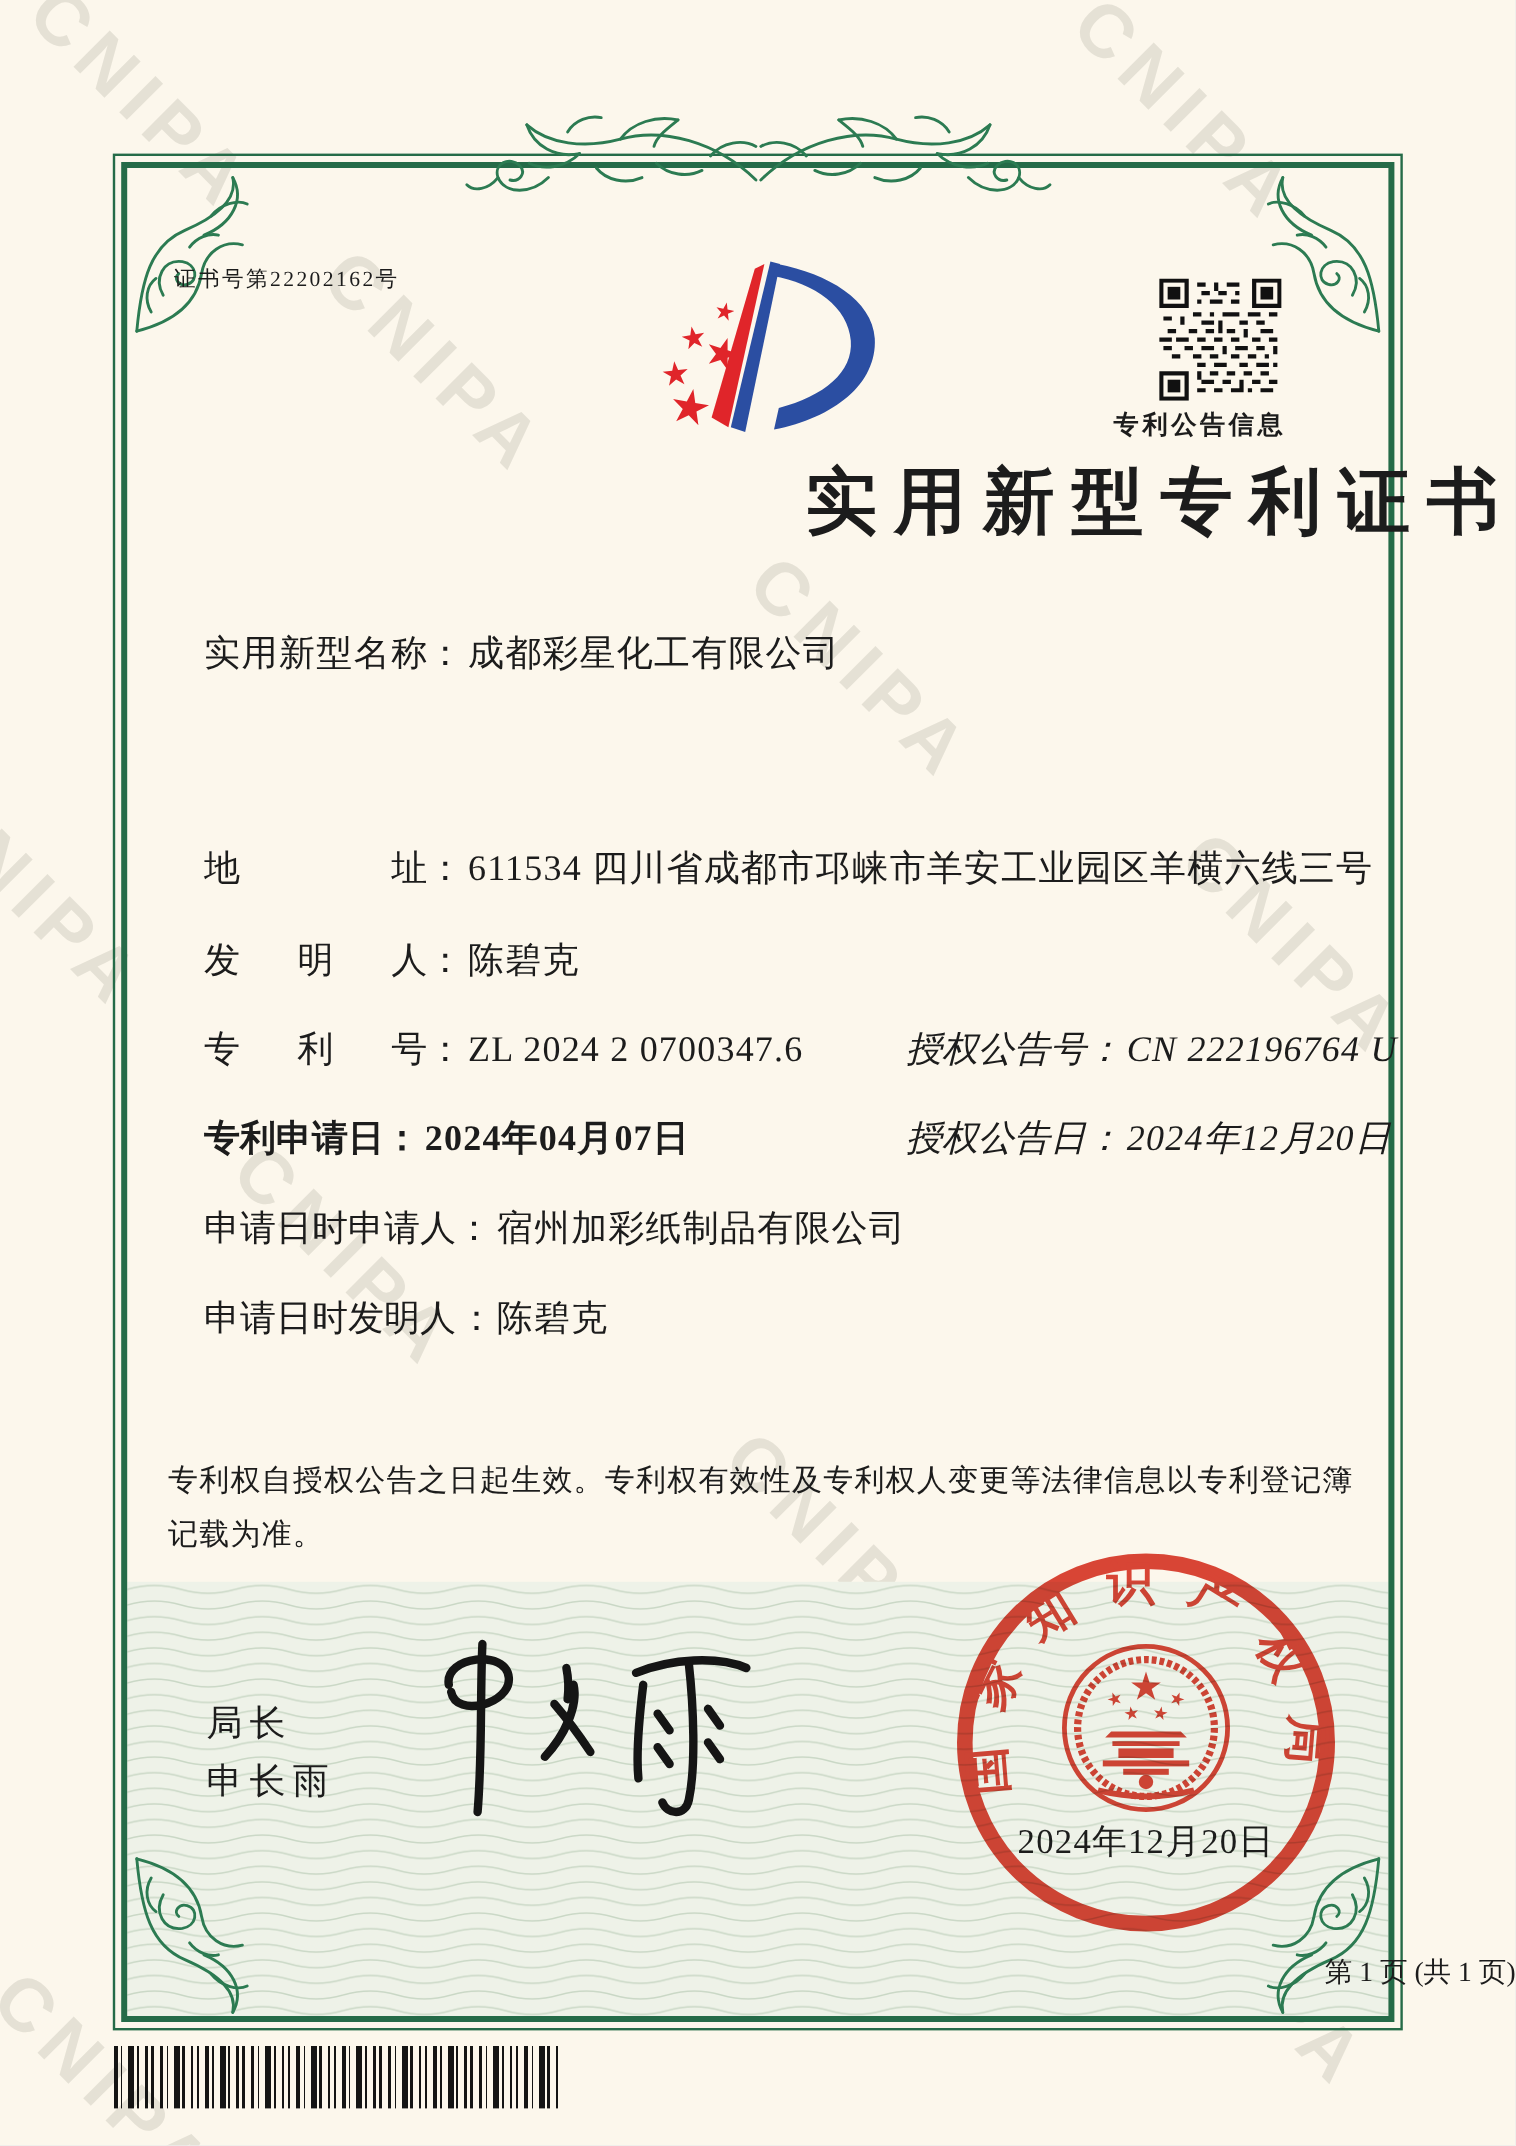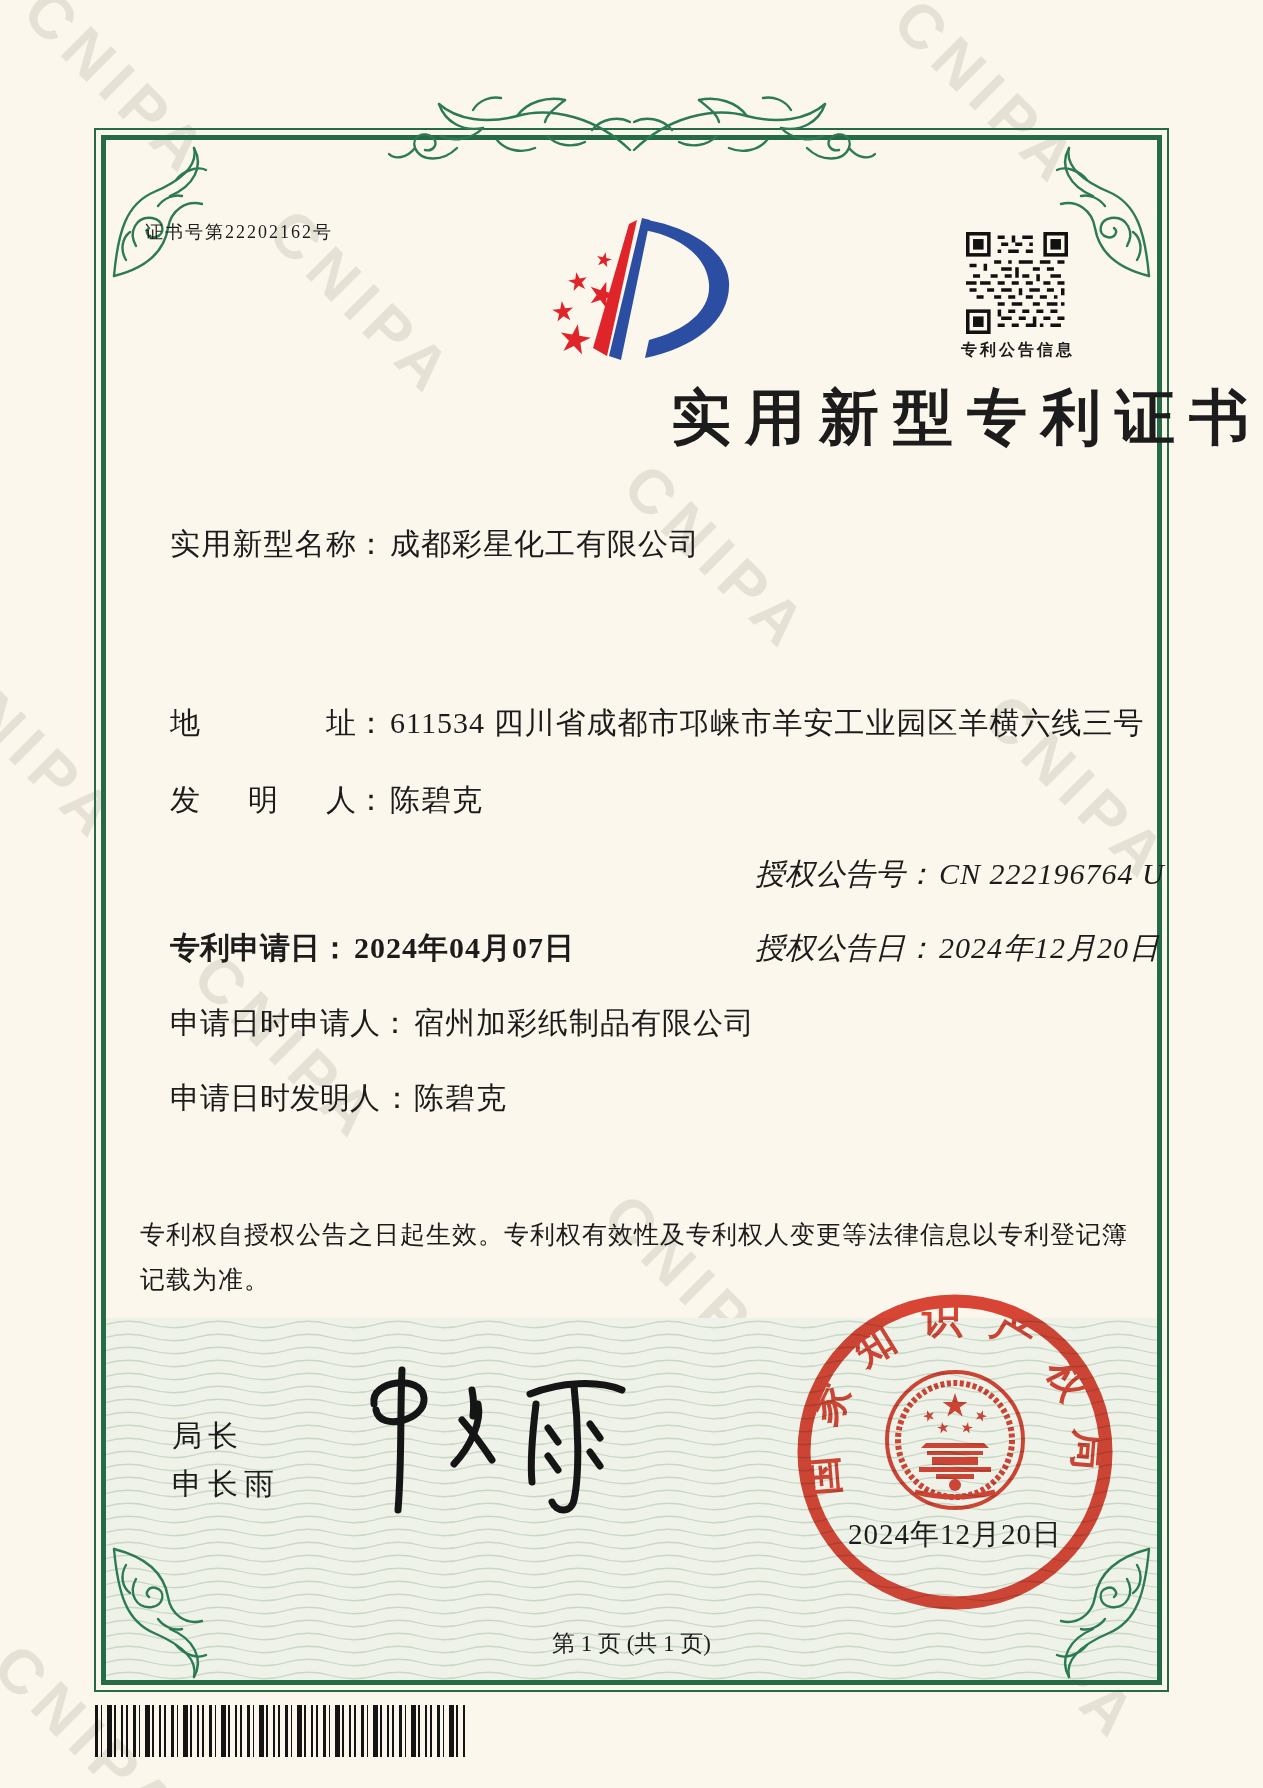--- a/index.html
+++ b/index.html
@@ -12,22 +12,22 @@
   
   .frame-outer{position:absolute;left:94px;top:128px;right:94px;bottom:96px;border:2px solid #256b48;}
   .frame-inner{position:absolute;left:101px;top:135px;right:101px;bottom:103px;border:5px solid #256b48;}
   .corner{position:absolute;width:140px;height:140px;}
   
   .waveband{position:absolute;left:106px;top:1318px;width:1051px;height:366px;}
   
   .certno{position:absolute;left:145px;top:220px;font-size:18px;letter-spacing:2px;}
   .logo{position:absolute;left:545px;top:198px;}
   .qr{position:absolute;left:966px;top:232px;}
-  .qrlabel{position:absolute;left:928px;top:340px;width:180px;text-align:center;
-           font-size:16px;font-weight:bold;letter-spacing:3px;}
+  .qrlabel{position:absolute;left:928px;top:340px;width:180px;
+           font-size:21px;font-weight:bold;letter-spacing:3px;}
   .title{position:absolute;left:12px;right:0;top:378px;text-align:right;font-size:60px;
          font-weight:bold;letter-spacing:14px;text-indent:14px;}
   
   .frow{position:absolute;left:170px;font-size:30px;white-space:nowrap;}
   .frow2{position:absolute;left:755px;font-size:30px;white-space:nowrap;font-style:italic;}
   .flabel{display:inline-block;width:186px;text-align:justify;text-align-last:justify;}
   .fcolon{display:inline-block;width:34px;}
   .fval{letter-spacing:1px;}
   
   .bodytext{position:absolute;left:140px;top:1212px;width:990px;font-size:25px;
@@ -38,21 +38,21 @@
   .sigtitle{position:absolute;left:172px;top:1416px;font-size:30px;letter-spacing:6px;
             font-family:"Liberation Sans","DejaVu Sans",sans-serif;}
   .signame{position:absolute;left:172px;top:1464px;font-size:30px;letter-spacing:6px;
            font-family:"Liberation Sans","DejaVu Sans",sans-serif;}
   .sigscript{position:absolute;left:350px;top:1352px;}
   
   .seal{position:absolute;left:790px;top:1287px;width:330px;height:330px;mix-blend-mode:multiply;}
   .sealdate{position:absolute;left:0;right:0;top:228px;text-align:center;font-size:29px;
             color:#1e1e1e;letter-spacing:1px;}
   
-  .pagefooter{position:absolute;left:0;right:0;top:1628px;text-align:center;font-size:23px;}
+  .pagefooter{position:absolute;left:0;right:0;top:1628px;text-align:right;font-size:23px;}
   .barcode{position:absolute;left:95px;top:1705px;width:372px;height:52px;
            background:repeating-linear-gradient(90deg,
              #141414 0 3px,transparent 3px 6px,
              #141414 6px 7px,transparent 7px 12px,
              #141414 12px 17px,transparent 17px 19px,
              #141414 19px 21px,transparent 21px 26px,
              #141414 26px 28px,transparent 28px 31px,
              #141414 31px 33px,transparent 33px 38px);}
 </style>
 </head>
@@ -173,20 +173,23 @@
   <div class="title">实用新型专利证书</div>
 
   <div class="frow" style="top:524px;">
     <span class="flabel">实用新型名称</span><span class="fcolon">：</span><span class="fval">成都彩星化工有限公司</span>
   </div>
   <div class="frow" style="top:703px;">
     <span class="flabel">地址</span><span class="fcolon">：</span><span class="fval">611534 四川省成都市邛崃市羊安工业园区羊横六线三号</span>
   </div>
   <div class="frow" style="top:780px;">
     <span class="flabel">发明人</span><span class="fcolon">：</span><span class="fval">陈碧克</span>
+  </div>
+  <div class="frow" style="top:854px;">
+    <span class="flabel">专利号</span><span class="fcolon">：</span><span class="fval">ZL 2024 2 0700347.6</span>
   </div>
   <div class="frow2" style="top:854px;">
     <span>授权公告号</span><span class="fcolon">：</span><span class="fval">CN 222196764 U</span>
   </div>
   <div class="frow" style="top:928px;font-weight:bold;">
     <span>专利申请日</span><span class="fcolon">：</span><span class="fval">2024年04月07日</span>
   </div>
   <div class="frow2" style="top:928px;">
     <span>授权公告日</span><span class="fcolon">：</span><span class="fval">2024年12月20日</span>
   </div>

